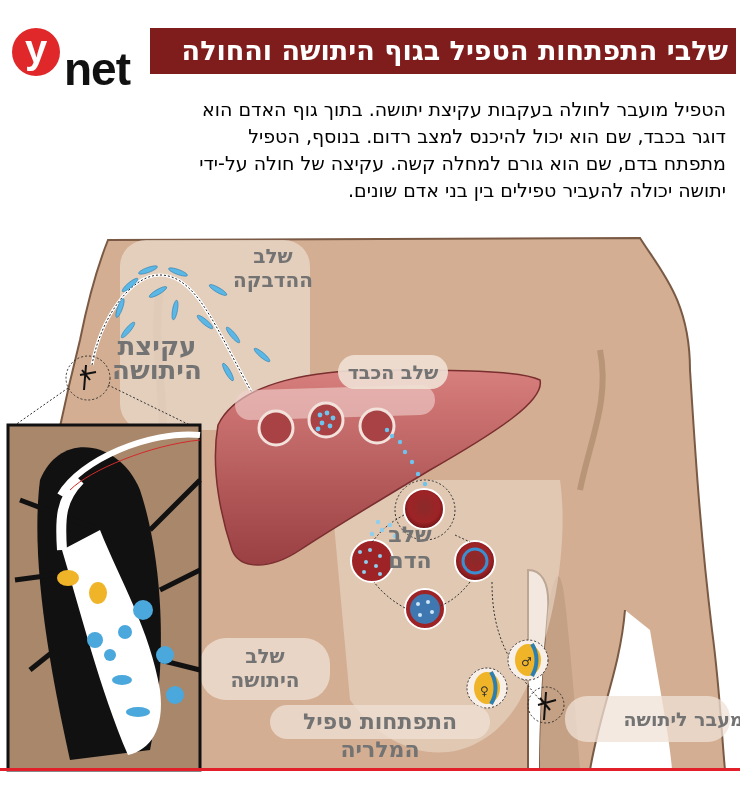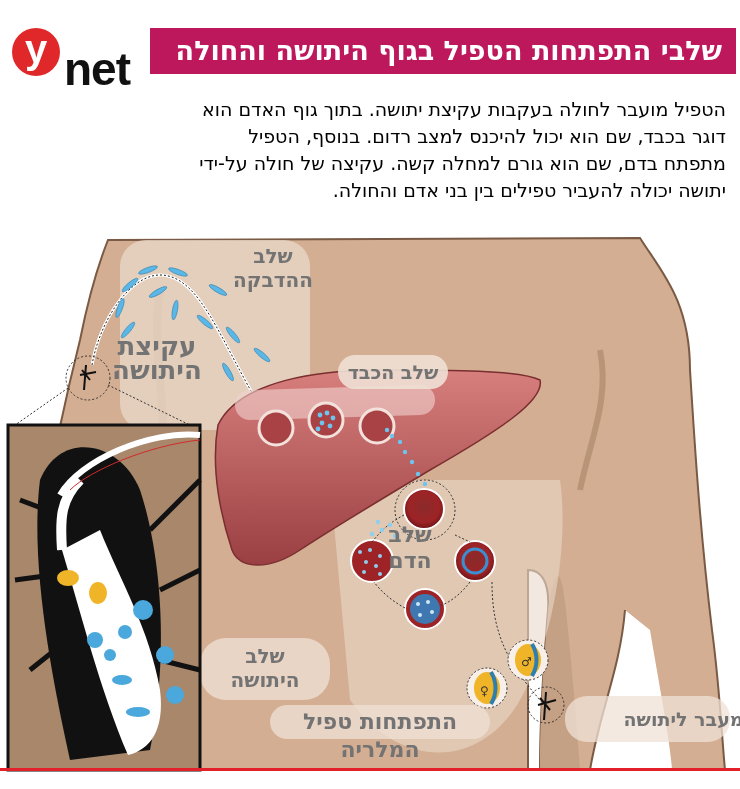--- a/index.html
+++ b/index.html
@@ -1,21 +1,21 @@
 <!DOCTYPE html>
 <html><head>
 <meta charset="utf-8">
 <style>
   html,body{margin:0;padding:0;background:#ffffff;}
   body{width:740px;height:789px;position:relative;overflow:hidden;font-family:"DejaVu Sans","Liberation Sans",sans-serif;}
   .header{position:absolute;left:0;top:24px;width:740px;height:54px;}
   .logo{position:absolute;left:10px;top:2px;width:130px;height:50px;}
   .logo-circle{position:absolute;left:2px;top:2px;width:48px;height:48px;border-radius:50%;background:#e0282a;color:#fff;font-family:"Liberation Sans",sans-serif;font-weight:bold;font-size:40px;line-height:42px;text-align:center;}
   .logo-text{position:absolute;left:54px;top:-2px;font-family:"Liberation Sans",sans-serif;font-weight:bold;font-size:46px;color:#111;letter-spacing:-1px;line-height:52px;margin-top:19px;}
-  .title-bar{position:absolute;left:150px;top:4px;width:586px;height:46px;background:#be185d;color:#fff;direction:rtl;font-family:"DejaVu Sans",sans-serif;font-weight:bold;font-size:27px;line-height:46px;padding-right:14px;box-sizing:border-box;white-space:nowrap;overflow:hidden;}
+  .title-bar{position:absolute;left:150px;top:4px;width:586px;height:46px;background:#7f1d1d;color:#fff;direction:rtl;font-family:"DejaVu Sans",sans-serif;font-weight:bold;font-size:27px;line-height:46px;padding-right:8px;box-sizing:border-box;white-space:nowrap;overflow:hidden;}
   .intro{position:absolute;right:14px;top:96px;width:540px;direction:rtl;text-align:right;font-family:"DejaVu Sans",sans-serif;font-size:19px;line-height:27px;color:#000000;}
   .intro p{margin:0;white-space:nowrap;}
   .art{position:absolute;left:0;top:230px;width:740px;height:545px;}
   .art svg{position:absolute;left:0;top:0;}
   .label{position:absolute;direction:rtl;text-align:center;font-family:"DejaVu Sans",sans-serif;font-weight:bold;color:#737373;}
   .bottom-rule{position:absolute;left:0;top:768px;width:740px;height:3px;background:#e3202a;}
 </style>
 </head>
 <body>
 
@@ -24,21 +24,21 @@
     <div class="logo-circle">y</div>
     <div class="logo-text">net</div>
   </div>
   <div class="title-bar">שלבי התפתחות הטפיל בגוף היתושה והחולה</div>
 </div>
 
 <div class="intro">
   <p>הטפיל מועבר לחולה בעקבות עקיצת יתושה. בתוך גוף האדם הוא</p>
   <p>דוגר בכבד, שם הוא יכול להיכנס למצב רדום. בנוסף, הטפיל</p>
   <p>מתפתח בדם, שם הוא גורם למחלה קשה. עקיצה של חולה על-ידי</p>
-  <p>יתושה יכולה להעביר טפילים בין בני אדם והחולה.</p>
+  <p>יתושה יכולה להעביר טפילים בין בני אדם שונים.</p>
 </div>
 
 <div class="art">
   <svg width="740" height="545" viewBox="0 0 740 545">
     <defs>
       <radialGradient id="rbc" cx="50%" cy="45%" r="55%">
         <stop offset="0%" stop-color="#8a2a2a"></stop>
         <stop offset="70%" stop-color="#9e2326"></stop>
         <stop offset="100%" stop-color="#6e1416"></stop>
       </radialGradient>

